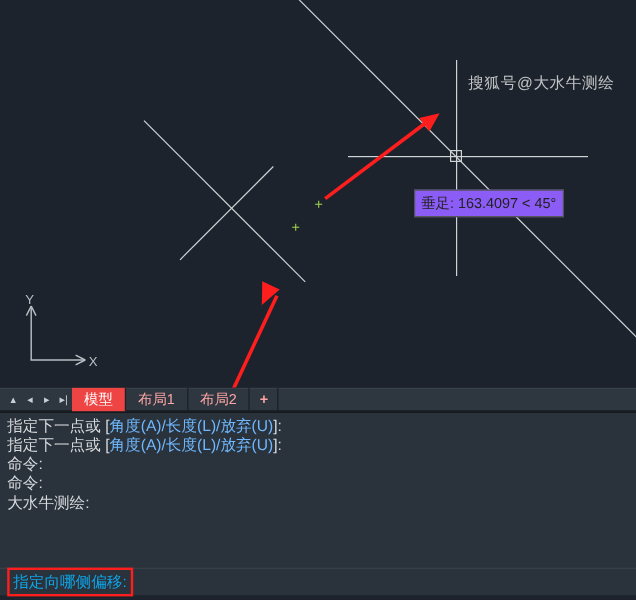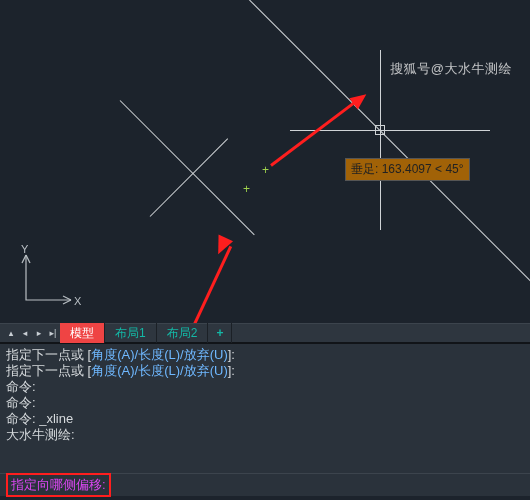--- a/index.html
+++ b/index.html
@@ -24,21 +24,21 @@
   .ptmark {
     position: absolute;
     width: 9px; height: 9px;
     color: #9fd24c;
     font-size: 12px;
     line-height: 9px;
     text-align: center;
   }
   .tooltip {
     position: absolute;
-    background: #a16207;
+    background: #8b5cf6;
     color: #222;
     border: 1px solid #555;
     padding: 2px 5px;
     font-size: 12px;
     white-space: nowrap;
   }
   .arrow {
     position: absolute;
     transform-origin: left center;
   }
@@ -84,21 +84,21 @@
     font-size: 9px;
     color: #c9cfd4;
     cursor: pointer;
   }
   .tab {
     padding: 2px 10px;
     height: 20px;
     display: flex;
     align-items: center;
     font-size: 12px;
-    color: #14b8a6;
+    color: #fca5a5;
     border-right: 1px solid #1b2026;
     cursor: pointer;
   }
   .tab.active {
     background: #ef4444;
     color: #fff;
   }
   .tab.add { padding: 2px 8px; font-weight: bold; }
 
   .cmdlog {
@@ -120,21 +120,21 @@
     display: flex;
     align-items: center;
     height: 23px;
     background: #2a323b;
     border-top: 1px solid #3c444d;
     padding-left: 6px;
   }
   .cmdline .hibox {
     border: 2px solid #ff1e1e;
     padding: 1px 3px;
-    color: #d946ef;
+    color: #0ea5e9;
     font-size: 13px;
     display: inline-block;
   }
 
   .watermark {
     position: absolute;
     top: 60px;
     right: 18px;
     color: rgba(240,240,240,0.78);
     font-size: 13px;
@@ -199,19 +199,18 @@
   <div class="tab">布局1</div>
   <div class="tab">布局2</div>
   <div class="tab add">+</div>
 </div>
 
 <div class="cmdlog">
   <div class="row"><span>指定下一点或 [</span><span class="opt">角度(A)/长度(L)/放弃(U)</span><span>]:</span></div>
   <div class="row"><span>指定下一点或 [</span><span class="opt">角度(A)/长度(L)/放弃(U)</span><span>]:</span></div>
   <div class="row">命令:</div>
   <div class="row">命令:</div>
-  <div class="row">命令: _xline</div>
   <div class="row">大水牛测绘:</div>
 </div>
 
 <div class="cmdline">
   <span class="hibox">指定向哪侧偏移:</span>
 </div>
 
 </body></html>

